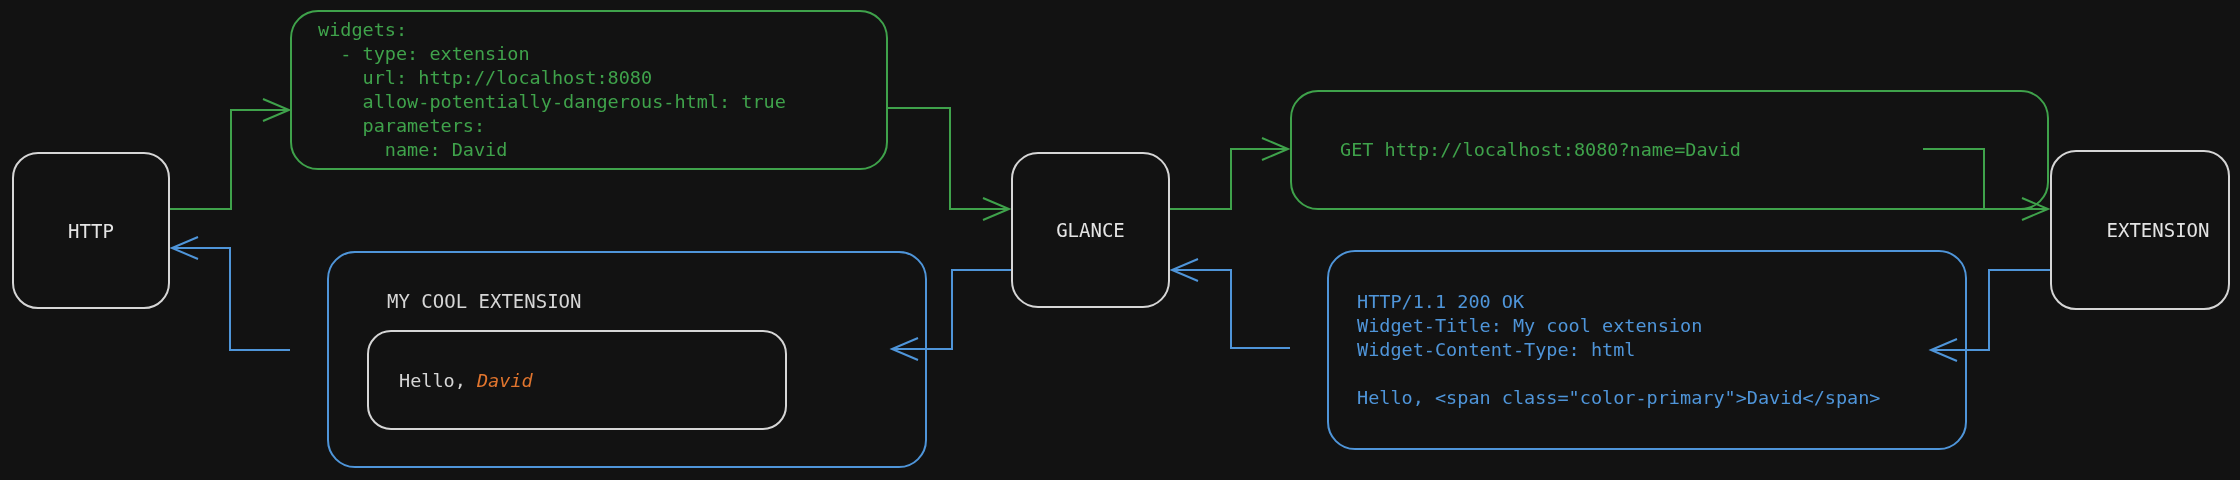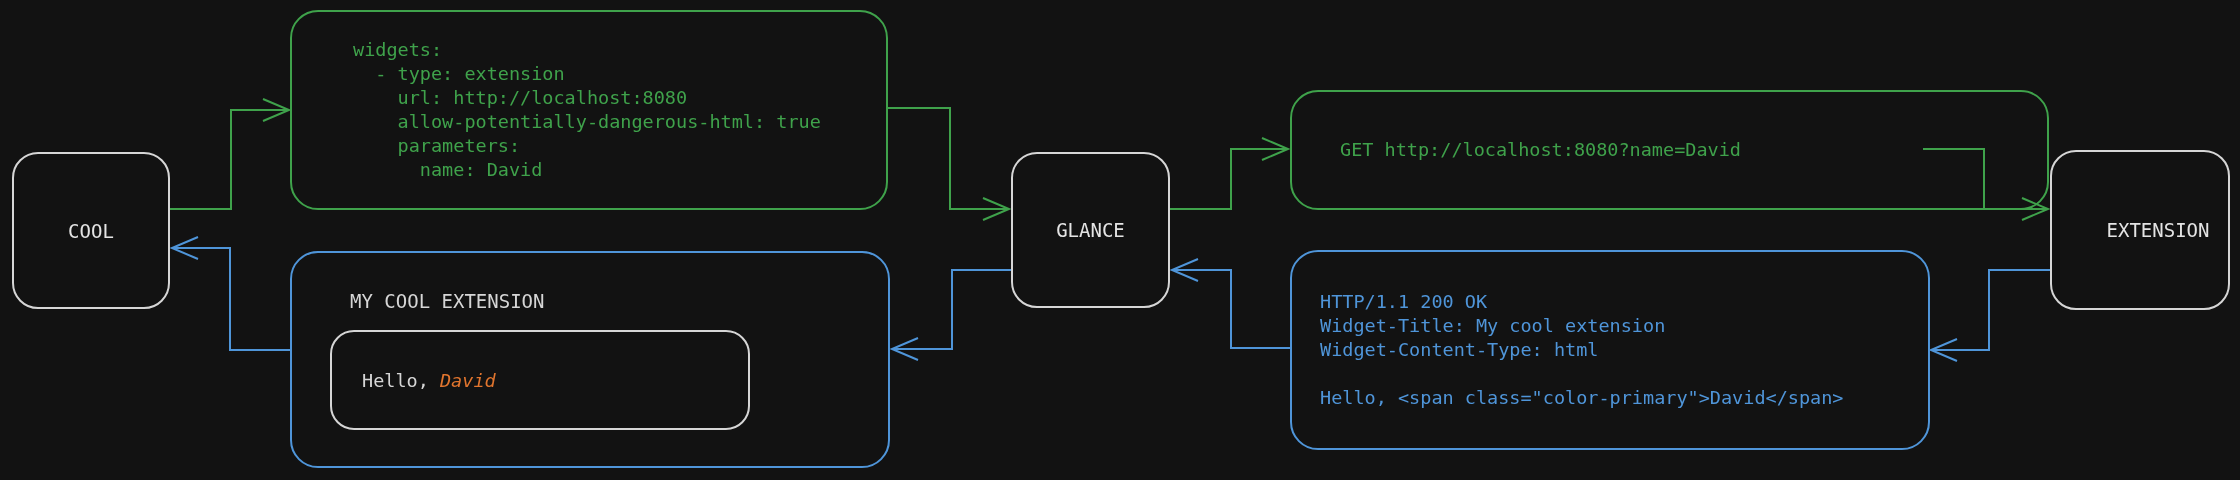--- a/index.html
+++ b/index.html
@@ -22,21 +22,21 @@
     border:2px solid var(--white);border-radius:26px;
     display:flex;align-items:center;justify-content:center;
     color:#e4e4e4;font-size:19px;
   }
   .codebox{
     position:absolute;box-sizing:border-box;
     border:2px solid;border-radius:28px;
     display:flex;flex-direction:column;justify-content:center;
   }
   .codebox.green{border-color:var(--green);color:var(--green);}
-  .codebox.blue{border-color:var(--blue);color:var(--blue);}
+  .codebox.blue{border-color:var(--blue);color:var(--blue);margin-left:37px;}
   .codebox pre{
     margin:0;font-family:inherit;font-size:18.5px;line-height:24px;
   }
   .pad-config{padding-left:26px;}
   .pad-request{padding-left:48px;}
   .pad-response{padding-left:28px;}
   .widget-title{
     position:absolute;left:58px;top:36px;
     font-size:19px;line-height:24px;color:var(--white);white-space:pre;
   }
@@ -84,32 +84,32 @@
       <path class="wire wire-blue" d="M1011 270 H952 V349 H892"></path>
       <path class="wire wire-blue" d="M918 338 L892 349 L918 360"></path>
     </g>
     <g>
       <path class="wire wire-blue" d="M290 350 H230 V248 H172"></path>
       <path class="wire wire-blue" d="M198 237 L172 248 L198 259"></path>
     </g>
   </svg>
 
   <div class="node" style="left:12px;top:152px;width:158px;height:157px;">
-    <span>COOL</span>
+    <span>HTTP</span>
   </div>
 
-  <div class="node" style="left:1011px;top:152px;width:159px;height:156px;">
+  <div class="node" style="left:1011px;top:152px;width:159px;height:156px;border-radius:27px;">
     <span>GLANCE</span>
   </div>
 
   <div class="node" style="left:2050px;top:150px;width:180px;height:160px;padding-left:36px;">
     <span>EXTENSION</span>
   </div>
 
-  <div class="codebox green" style="left:290px;top:10px;width:598px;height:200px;padding-left:35px;">
+  <div class="codebox green" style="left:290px;top:10px;width:598px;height:160px;">
     <pre class="pad-config">widgets:
   - type: extension
     url: http://localhost:8080
     allow-potentially-dangerous-html: true
     parameters:
       name: David</pre>
   </div>
 
   <div class="codebox green" style="left:1290px;top:90px;width:759px;height:120px;">
     <pre class="pad-request">GET http://localhost:8080?name=David</pre>

